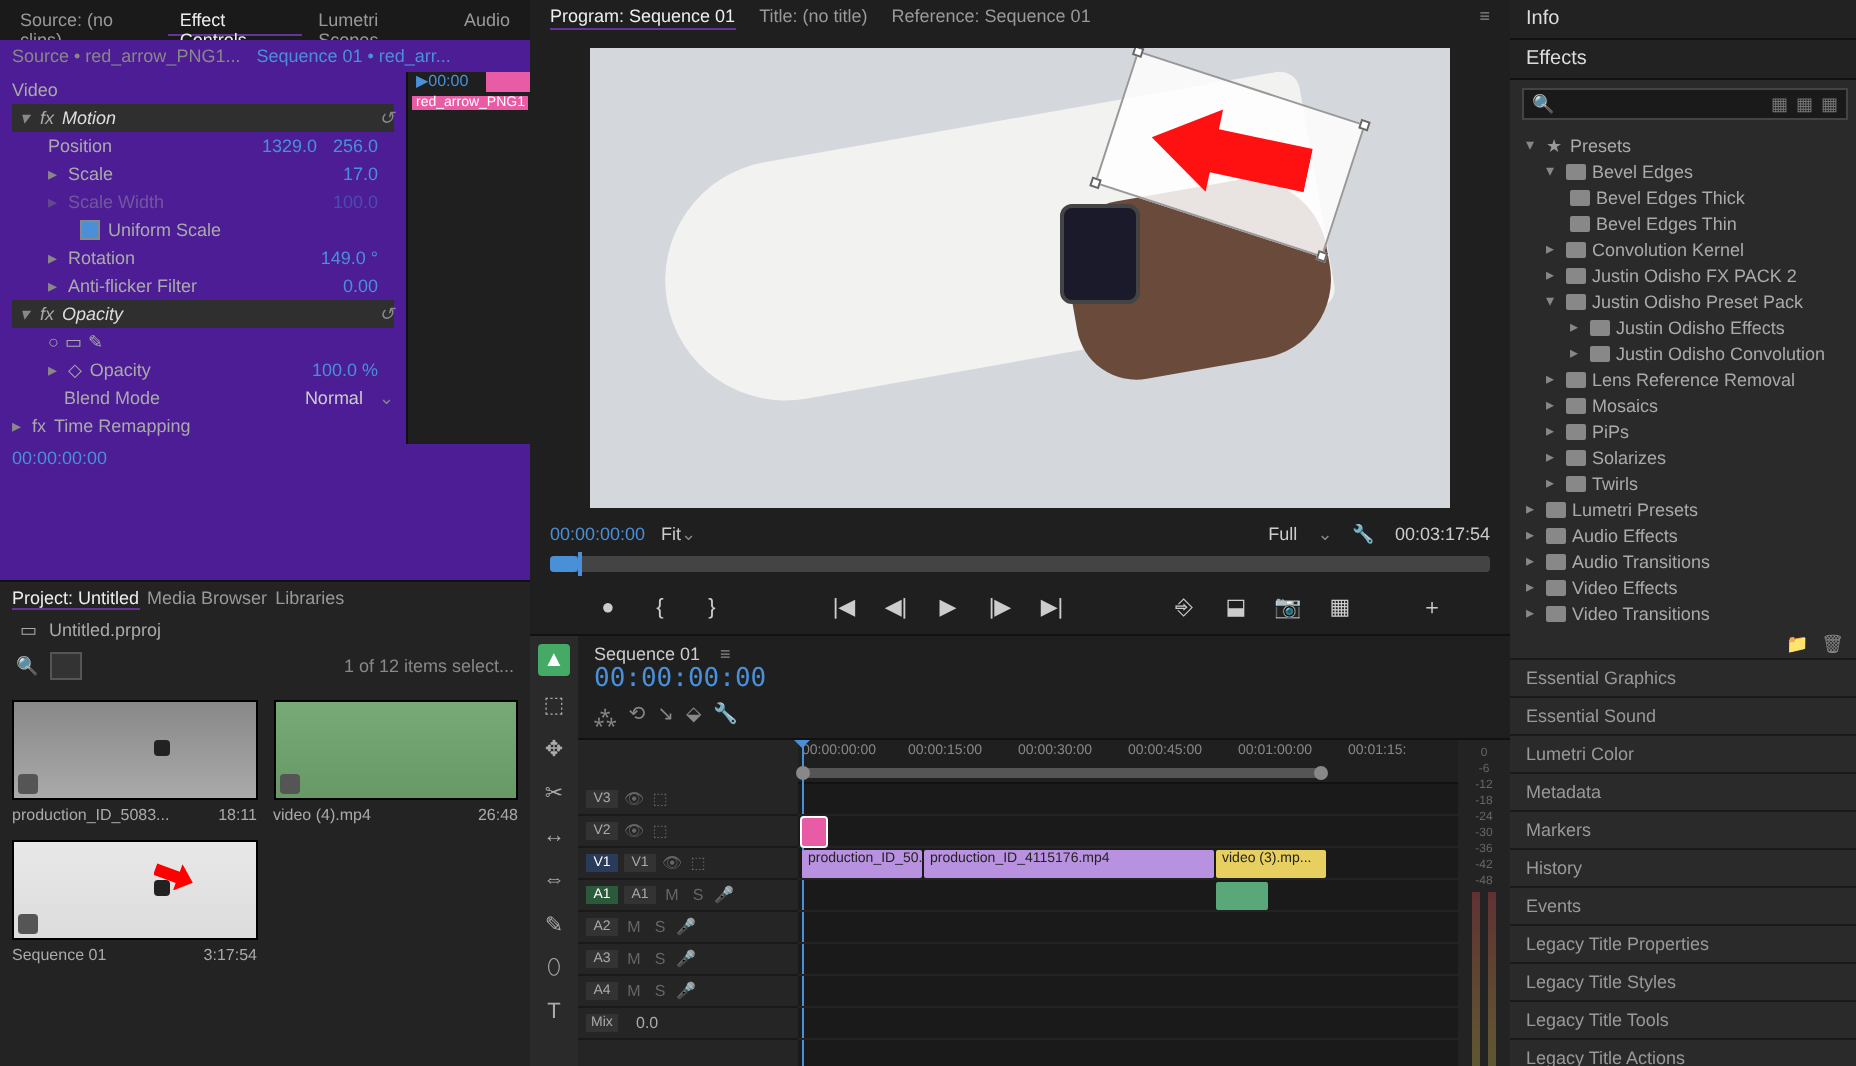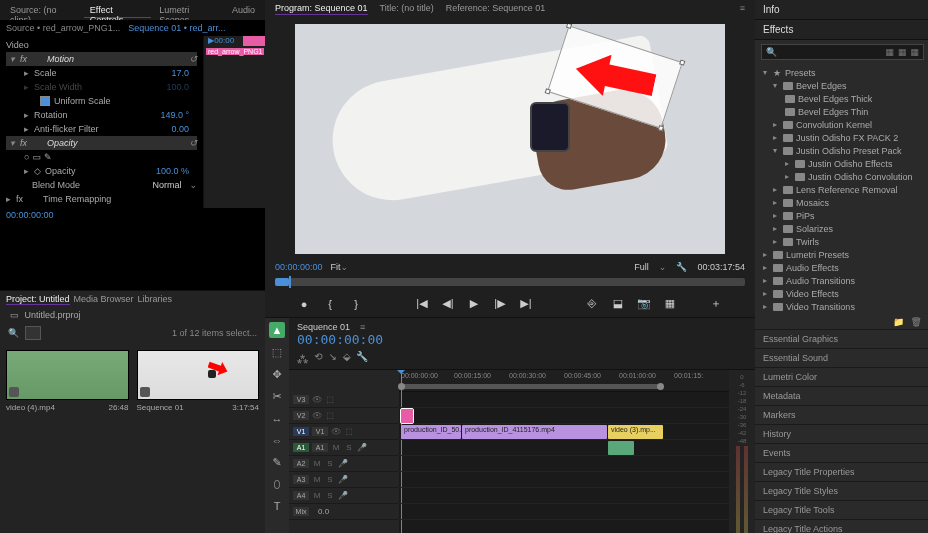--- a/index.html
+++ b/index.html
@@ -6,29 +6,29 @@
 body { background: #1a1a1a; color: #ccc; font-size: 10px; overflow: hidden; width: 928px; height: 533px; }
 .app { display: grid; grid-template-columns: 265px 490px 175px; width: 928px; height: 533px; }
 
 
 .left-col { display: flex; flex-direction: column; background: #232323; }
 .tabs-top-left { display: flex; gap: 2px; background: #1a1a1a; padding: 2px 4px; height: 20px; font-size: 9px; color: #999; }
 .tabs-top-left span { padding: 3px 6px; cursor: pointer; }
 .tabs-top-left span.active { color: #eee; border-bottom: 1px solid #639; }
 .src-line { font-size: 9px; color: #888; padding: 3px 6px; display: flex; gap: 8px; }
 .src-line .seq { color: #4a90d9; text-align: right; }
-.effect-controls { flex: 0 0 270px; background: #000000; overflow: hidden; position: relative; }
+.effect-controls { flex: 0 0 270px; background: #4c1d95; overflow: hidden; position: relative; }
 .ec-body { display: flex; }
 .ec-props { flex: 1; padding: 2px 6px; }
 .ec-row { display: flex; align-items: center; height: 14px; font-size: 9px; color: #aaa; }
 .ec-row .caret { width: 10px; color: #888; }
 .ec-row .name { flex: 1; }
 .ec-row .val { color: #4a90d9; margin-right: 8px; }
 .ec-row.section { background: #2f2f2f; color: #ddd; font-style: italic; padding-left: 4px; }
-.ec-row .fx { color: #aaa; margin-right: 20px; }
+.ec-row .fx { color: #aaa; margin-right: 4px; }
 .ec-row .arrow-back { color: #888; margin-left: auto; }
 .ec-timeline { width: 62px; background: #1f1f1f; border-left: 1px solid #111; position: relative; }
 .ec-timeline .tick { position: absolute; top: 0; left: 4px; font-size: 8px; color: #4a90d9; }
 .ec-timeline .pink { position: absolute; top: 0; right: 0; width: 22px; height: 10px; background: #e85ca5; }
 .ec-timeline .pinklbl { position: absolute; top: 12px; left: 2px; font-size: 7px; background: #e85ca5; color: #fff; padding: 0 2px; }
 .ec-footer { display: flex; align-items: center; padding: 2px 6px; color: #4a90d9; font-size: 9px; }
 .project-panel { flex: 1; background: #232323; display: flex; flex-direction: column; border-top: 1px solid #111; }
 .proj-tabs { display: flex; gap: 4px; padding: 3px 6px; font-size: 9px; color: #999; }
 .proj-tabs span.active { color: #eee; border-bottom: 1px solid #639; }
 .proj-path { padding: 2px 10px; font-size: 9px; color: #aaa; display:flex; gap:6px; align-items:center;}
@@ -144,20 +144,25 @@
           <div class="ec-row">
               <span class="name">Video</span>
             </div>
           <div class="ec-row section">
               <span class="caret">▾</span>
               <span class="fx">fx</span>
               <span class="name">Motion</span>
               <span class="arrow-back">↺</span>
             </div>
           <div class="ec-row" style="padding-left:18px">
+              <span class="name">Position</span>
+              <span class="val">1329.0</span>
+              <span class="val">256.0</span>
+            </div>
+          <div class="ec-row" style="padding-left:18px">
               <span class="caret">▸</span>
               <span class="name">Scale</span>
               <span class="val">17.0</span>
             </div>
           <div class="ec-row" style="padding-left:18px;opacity:.4">
               <span class="caret">▸</span>
               <span class="name">Scale Width</span>
               <span class="val">100.0</span>
             </div>
           <div class="ec-row" style="padding-left:34px">
@@ -222,20 +227,30 @@
       <div class="proj-path">
           <span>▭</span>
           <span>Untitled.prproj</span>
         </div>
       <div class="proj-toolbar">
         <span>🔍</span>
         <div class="grid-icon"></div>
         <span class="count">1 of 12 items select...</span>
       </div>
       <div class="bins">
+        <div class="bin">
+          <div class="thumb t1">
+              <div class="watch-dot"></div>
+              <div class="audio-icon"></div>
+            </div>
+          <div class="bin-label">
+              <span>production_ID_5083...</span>
+              <span>18:11</span>
+            </div>
+        </div>
         <div class="bin">
           <div class="thumb t2">
               <div class="audio-icon"></div>
             </div>
           <div class="bin-label">
               <span>video (4).mp4</span>
               <span>26:48</span>
             </div>
         </div>
         <div class="bin">

